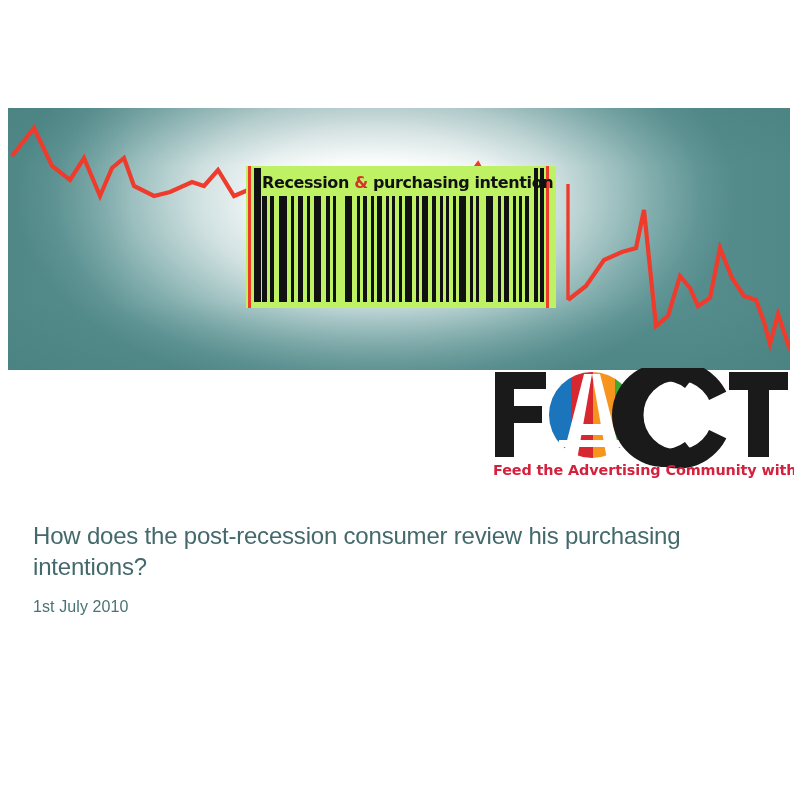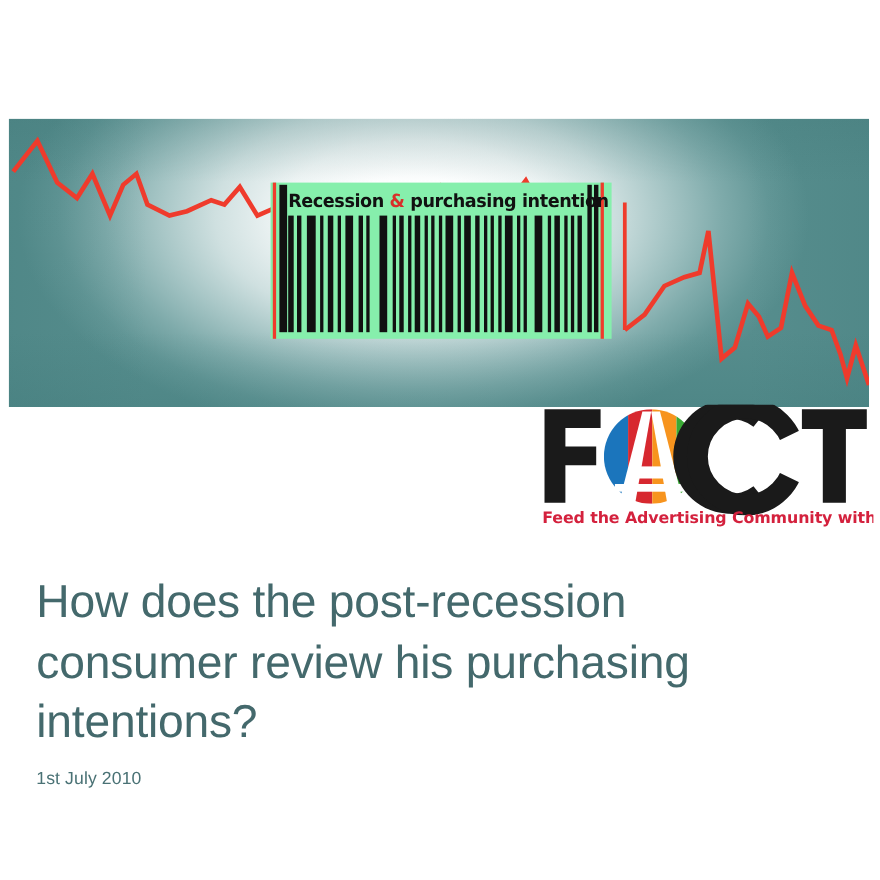--- a/index.html
+++ b/index.html
@@ -64,21 +64,21 @@
     height: 100%;
   }
 
   
   #barcode-card {
     position: absolute;
     left: 238px;
     top: 58px;
     width: 310px;
     height: 142px;
-    background: #86efac;
+    background: #bef264;
   }
   #barcode-title {
     position: absolute;
     left: 16px;
     top: 3px;
     right: 16px;
     height: 27px;
     font-family: "DejaVu Sans", "Liberation Sans", sans-serif;
     font-weight: 700;
     font-size: 16.5px;
@@ -126,21 +126,21 @@
   #title-block {
     position: absolute;
     left: 33px;
     top: 520px;
     width: 730px;
   }
   #slide-title {
     margin: 0;
     font-family: "Liberation Sans", sans-serif;
     font-weight: 400;
-    font-size: 42px;
+    font-size: 24px;
     line-height: 1.30;
     color: #44696c;
     letter-spacing: -0.2px;
   }
   #slide-date {
     margin: 16px 0 0 0;
     font-family: "Liberation Sans", sans-serif;
     font-weight: 400;
     font-size: 16px;
     color: #4a7275;

